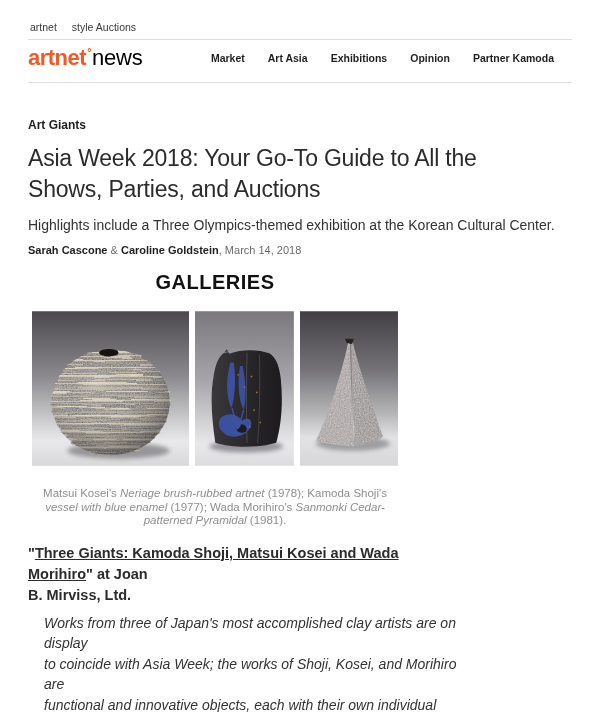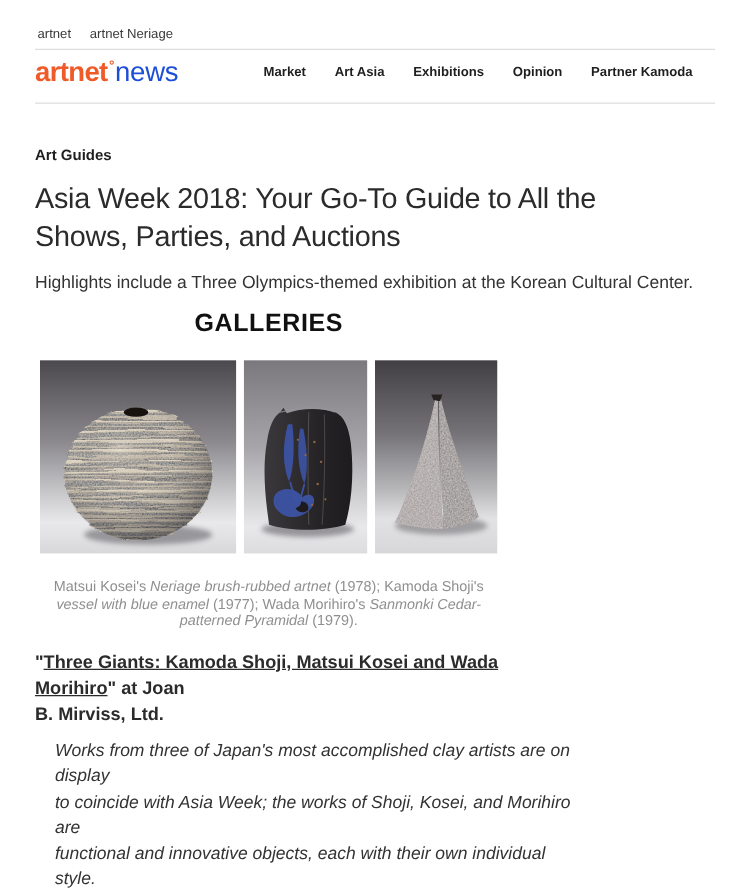--- a/index.html
+++ b/index.html
@@ -9,21 +9,21 @@
     background:#ffffff; color:#2e2e2e;
     font-family:"Liberation Sans", sans-serif;
   }
   
   .topbar { padding:21px 0 0 30px; font-size:10.5px; color:#3a3a3a; display:flex; gap:15px; }
   .topbar span { cursor:pointer; }
   .divider { border:none; border-top:1px solid #dddddd; margin:6px 28px 0 28px; }
   .logo-row { display:flex; align-items:center; margin:0 28px; height:36px; }
   .logo { font-size:22px; font-weight:bold; color:#F05A28; letter-spacing:-0.5px; cursor:pointer; white-space:nowrap; }
   .logo .mark { font-size:11px; vertical-align:9px; margin:0 1px; font-weight:bold; }
-  .logo .news { color:#1d4ed8; font-weight:normal; letter-spacing:-0.2px; }
+  .logo .news { color:#000000; font-weight:normal; letter-spacing:-0.2px; }
   .nav { margin-left:auto; display:flex; gap:23px; font-size:10.5px; font-weight:bold; color:#1f1f1f; padding-right:18px;text-align:right; }
   .nav span { cursor:pointer; white-space:nowrap; }
   
   .article { padding:32px 28px 0 28px; }
   .category { font-size:12px; font-weight:bold; color:#1f1f1f; cursor:pointer; display:inline-block; }
   h1.title { font-size:23px; line-height:31px; font-weight:normal; letter-spacing:-0.2px;
              color:#2b2b2b; margin:10px 0 12px 0; white-space:pre-line; }
   .subtitle { font-size:14px; margin-top:10px; color:#333333; }
   .byline { font-size:11px; margin-top:11px; color:#6b6b6b; }
   .byline .author { font-weight:bold; color:#1f1f1f; cursor:pointer; }
@@ -100,40 +100,41 @@
         </feMerge>
     </filter>
     <filter id="soft" x="-40%" y="-40%" width="180%" height="180%">
       <feGaussianBlur stdDeviation="2.5"></feGaussianBlur>
     </filter>
   </defs>
 </svg>
 
 <div class="topbar">
   <span>artnet</span>
-  <span>artnet Neriage</span>
+  <span>style Auctions</span>
 </div>
 <hr class="divider">
 <div class="logo-row">
   <div class="logo"><span>artnet</span><span class="mark">°</span><span class="news">news</span></div>
   <div class="nav">
     <span>Market</span>
     <span>Art Asia</span>
     <span>Exhibitions</span>
     <span>Opinion</span>
     <span>Partner Kamoda</span>
   </div>
 </div>
 <hr class="divider">
 
 <div class="article">
-  <span class="category">Art Guides</span>
+  <span class="category">Art Giants</span>
   <h1 class="title">Asia Week 2018: Your Go-To Guide to All the
 Shows, Parties, and Auctions</h1>
   <div class="subtitle">Highlights include a Three Olympics-themed exhibition at the Korean Cultural Center.</div>
+  <div class="byline"><span class="author">Sarah Cascone</span><span> &amp; </span><span class="author">Caroline Goldstein</span><span>, March 14, 2018</span></div>
 
   
   <div class="figure-wrap">
     <h2 class="galleries">GALLERIES</h2>
     <figure class="panels" style="margin:7px 0 0 0">
 
       <svg width="178" height="175" viewBox="0 0 178 175">
         <rect width="178" height="175" fill="url(#bg1)"></rect>
         <ellipse cx="98" cy="158" rx="58" ry="9" fill="#3c3a40" opacity="0.45" filter="url(#soft)"></ellipse>
         <g filter="url(#speck)">
@@ -176,21 +177,21 @@
         <rect width="111" height="175" fill="url(#bg3)"></rect>
         <ellipse cx="60" cy="150" rx="42" ry="8" fill="#3c3a40" opacity="0.4" filter="url(#soft)"></ellipse>
         <g filter="url(#speck)">
           <path d="M 55 33 C 50 58 36 110 18 147 C 32 151 48 153 62 153 C 59 120 57 70 57 37 Z" fill="#958d8f"></path>
           <path d="M 58 33 C 58 70 60 120 63 153 C 74 152 85 148 94 142 C 82 108 66 62 60 36 Z" fill="#7d7678"></path>
         </g>
         <path d="M 51 31 L 61 31 L 59 37 L 53 36 Z" fill="#262220"></path>
       </svg>
     </figure>
 
-    <figcaption><span>Matsui Kosei's </span><i>Neriage brush-rubbed artnet</i><span> (1978); Kamoda Shoji's </span><i>vessel with blue enamel</i><span> (1977); Wada Morihiro's </span><i>Sanmonki Cedar-patterned Pyramidal</i><span> (1979).</span></figcaption>
+    <figcaption><span>Matsui Kosei's </span><i>Neriage brush-rubbed artnet</i><span> (1978); Kamoda Shoji's </span><i>vessel with blue enamel</i><span> (1977); Wada Morihiro's </span><i>Sanmonki Cedar-patterned Pyramidal</i><span> (1981).</span></figcaption>
   </div>
 
   
   <div class="listing">
     <h3 class="listing-title"><span>"</span><span class="link">Three Giants: Kamoda Shoji, Matsui Kosei and Wada Morihiro</span><span>" at Joan
 B. Mirviss, Ltd.</span></h3>
     <p class="description">Works from three of Japan's most accomplished clay artists are on display
 to coincide with Asia Week; the works of Shoji, Kosei, and Morihiro are
 functional and innovative objects, each with their own individual style.</p>
 

